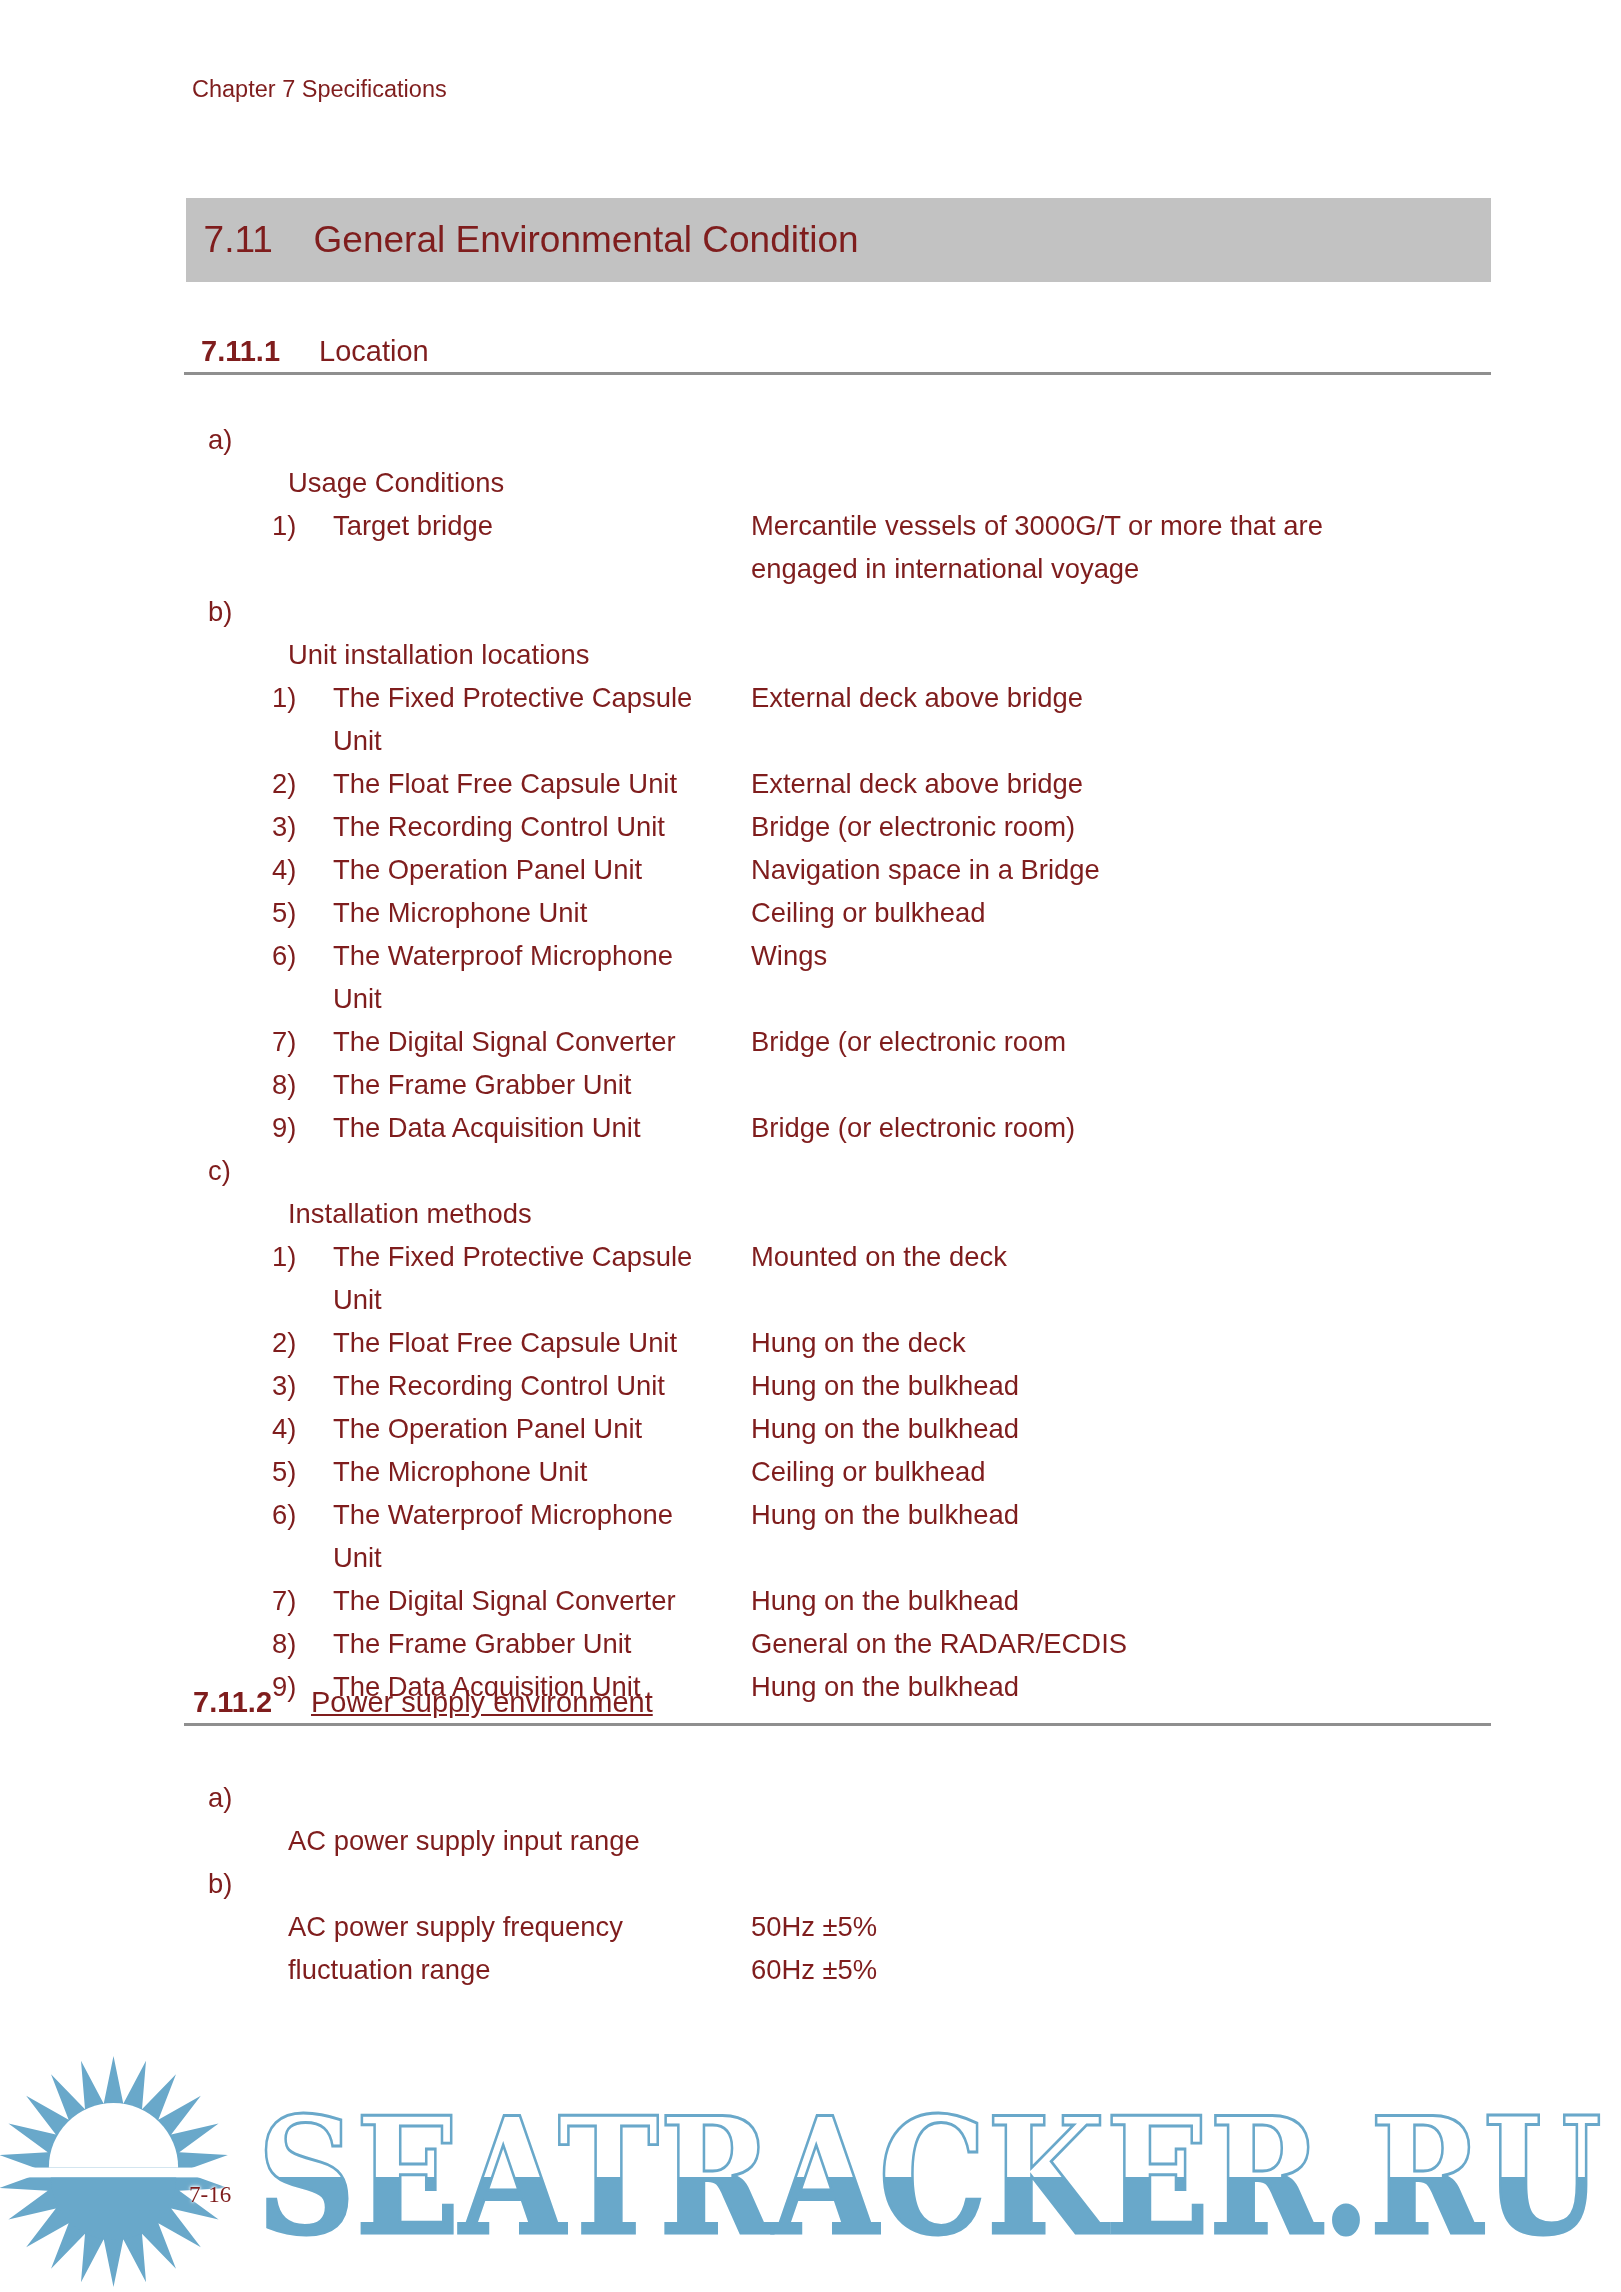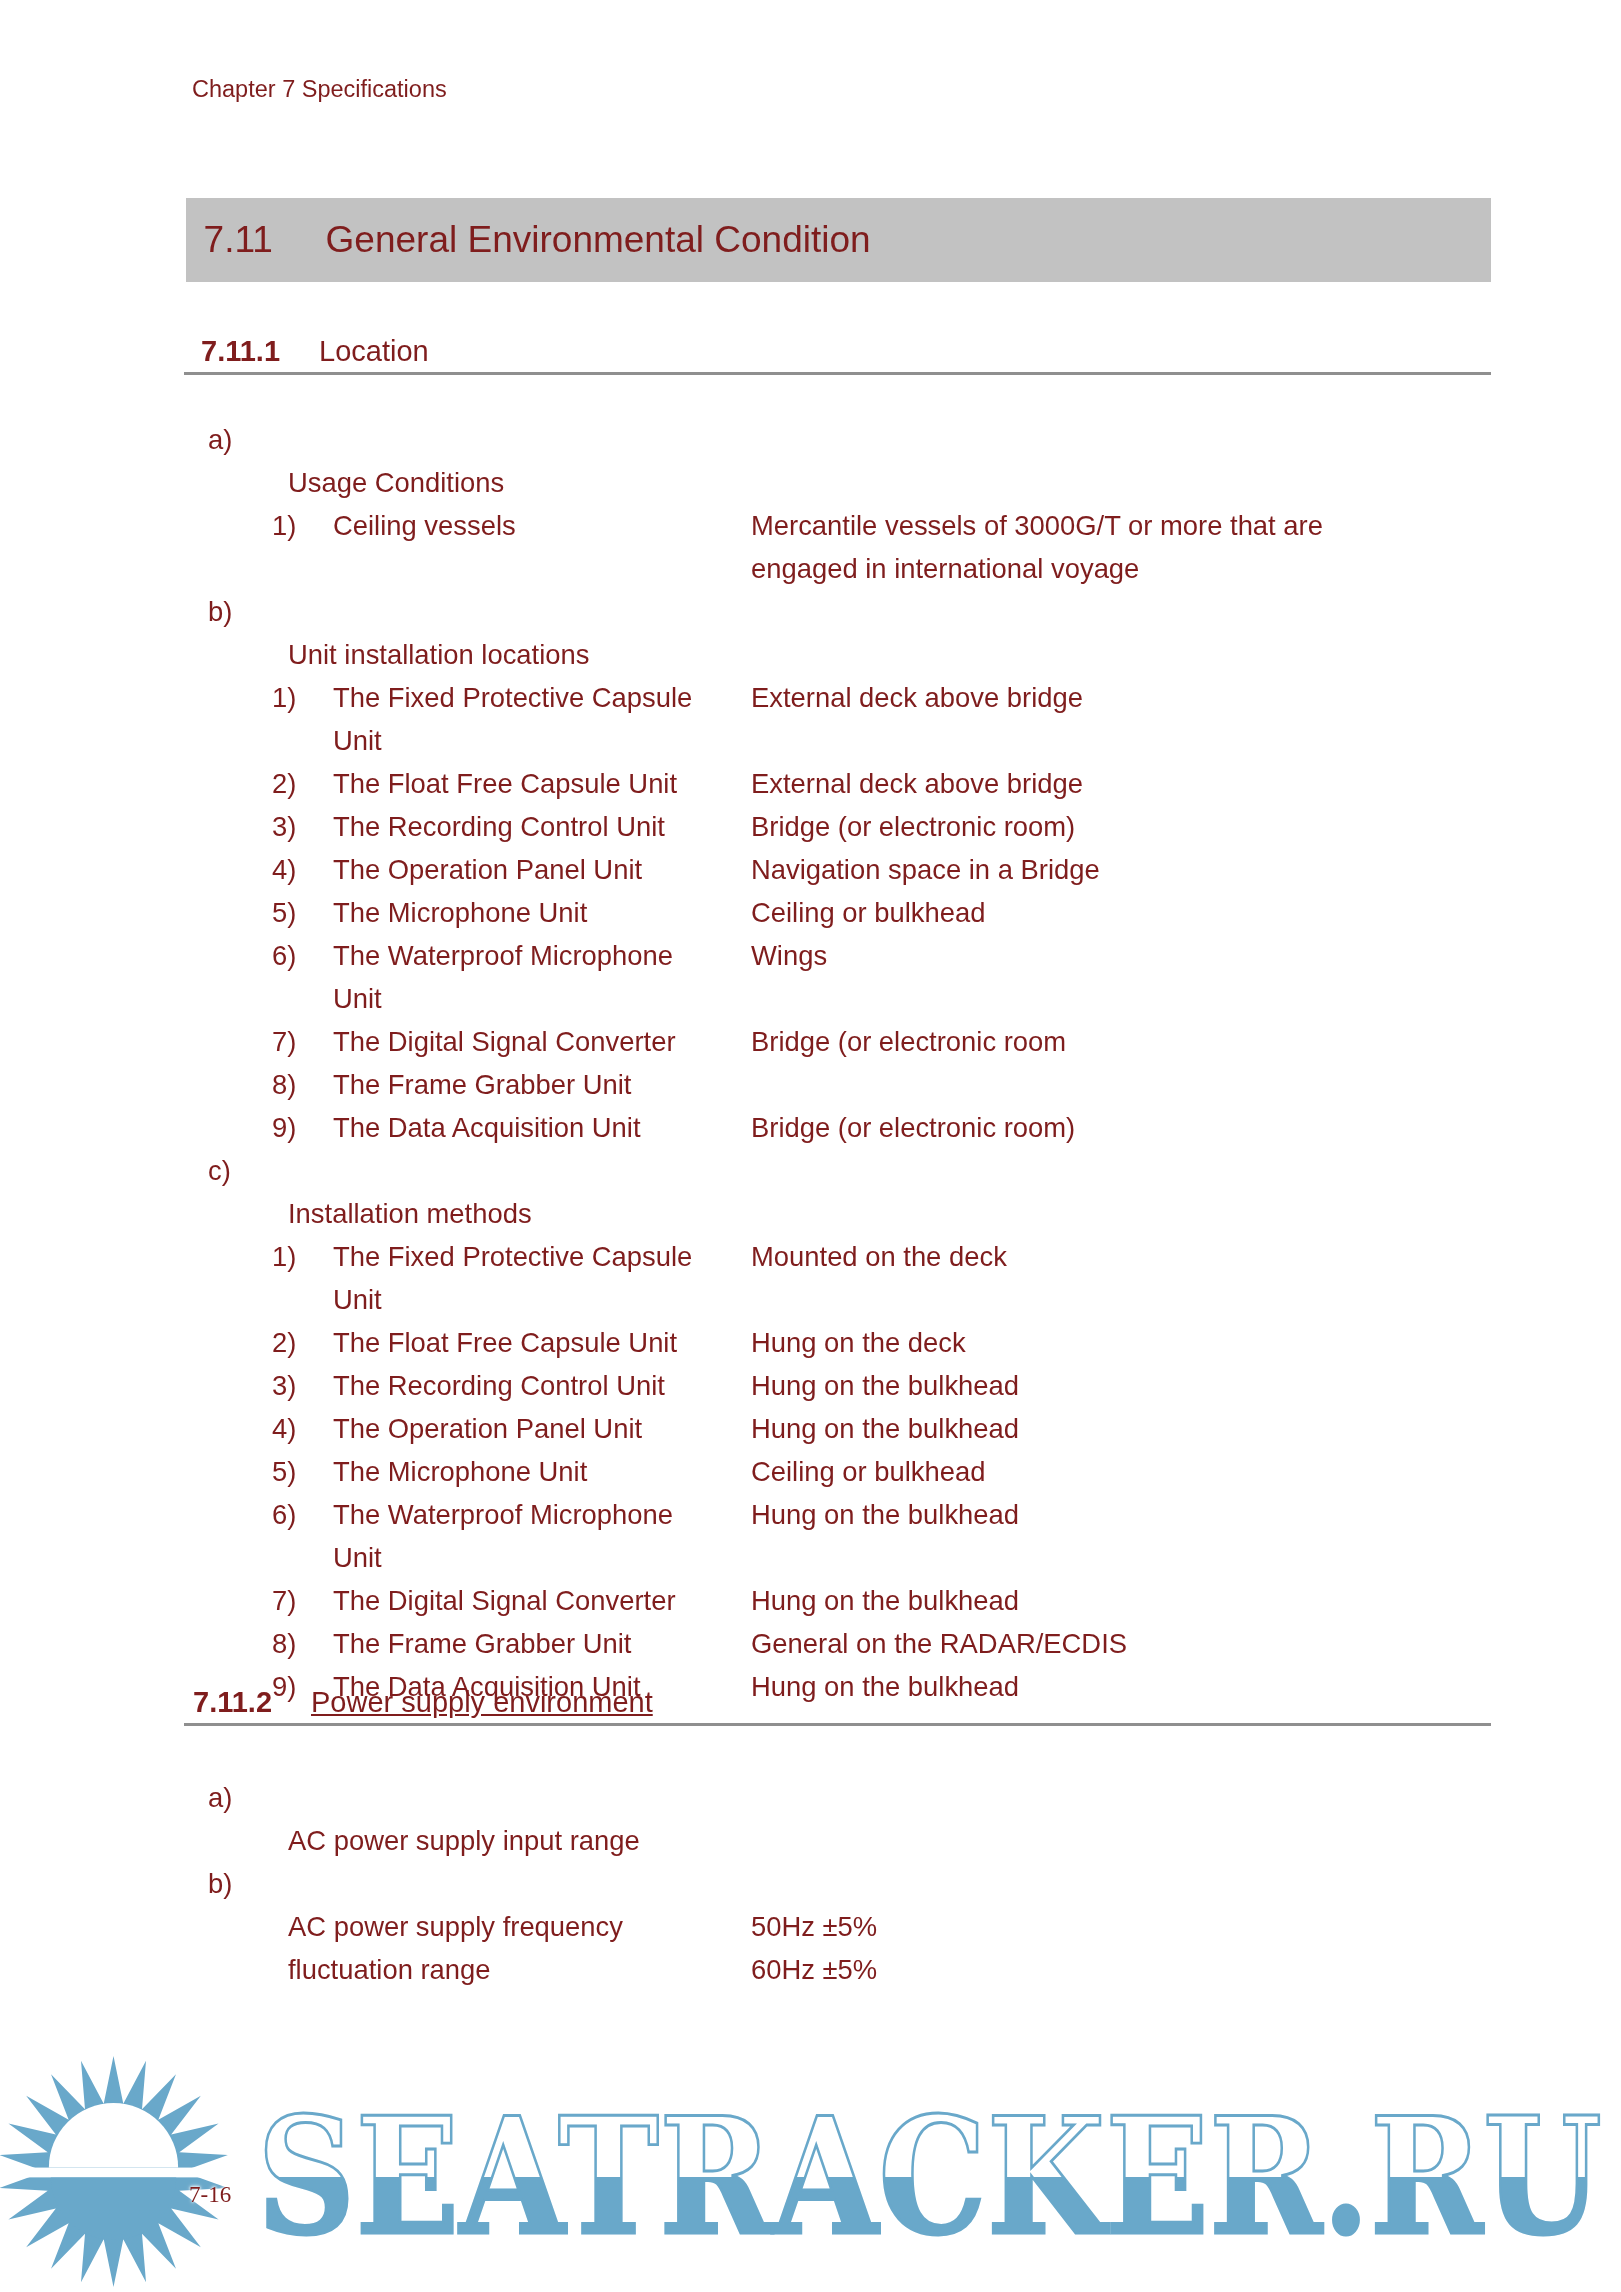--- a/index.html
+++ b/index.html
@@ -1,21 +1,21 @@
 <!DOCTYPE html>
 <html><head>
 <meta charset="utf-8">
 <style>
   html,body{margin:0;padding:0;background:#fff;}
   .page{position:relative;width:1621px;height:2293px;background:#fff;overflow:hidden;
         font-family:"Liberation Sans", sans-serif;color:#7f1d1d;}
   .abs{position:absolute;}
   .chapter{left:192px;top:76px;font-size:23.5px;line-height:27.4px;}
   .secbar{left:186px;top:198px;width:1305px;height:84px;background:#c2c2c2;
-          display:flex;align-items:center;font-size:37px;gap:12px;}
+          display:flex;align-items:center;font-size:37px;}
   .secbar .num{margin-left:17.6px;width:110px;flex:0 0 auto;}
   .subhead{left:193px;font-size:29px;line-height:33px;}
   .subhead .num{display:inline-block;width:118px;font-weight:bold;}
   .rule{left:184px;width:1307px;height:2.9px;background:#8f8f8f;}
   .list{left:208px;width:1286px;font-size:27.4px;line-height:43px;}
   .row{display:grid;grid-template-columns:64px 61px 418px 1fr;align-items:start;}
   .cell{white-space:pre-line;}
   .m1{grid-column:1;}
   .m2{grid-column:2;}
   .lbl{grid-column:3;}
@@ -47,21 +47,21 @@
   <div class="row">
     <span class="cell m1">a)</span>
     <span class="cell m2"></span>
     <span class="cell lbl letter wide">Usage Conditions</span>
     <span class="cell val"></span>
   </div>
 
   <div class="row">
     <span class="cell m1"></span>
     <span class="cell m2">1)</span>
-    <span class="cell lbl">Ceiling vessels</span>
+    <span class="cell lbl">Target bridge</span>
     <span class="cell val">Mercantile vessels of 3000G/T or more that are
 engaged in international voyage</span>
   </div>
 
   <div class="row">
     <span class="cell m1">b)</span>
     <span class="cell m2"></span>
     <span class="cell lbl letter wide">Unit installation locations</span>
     <span class="cell val"></span>
   </div>

